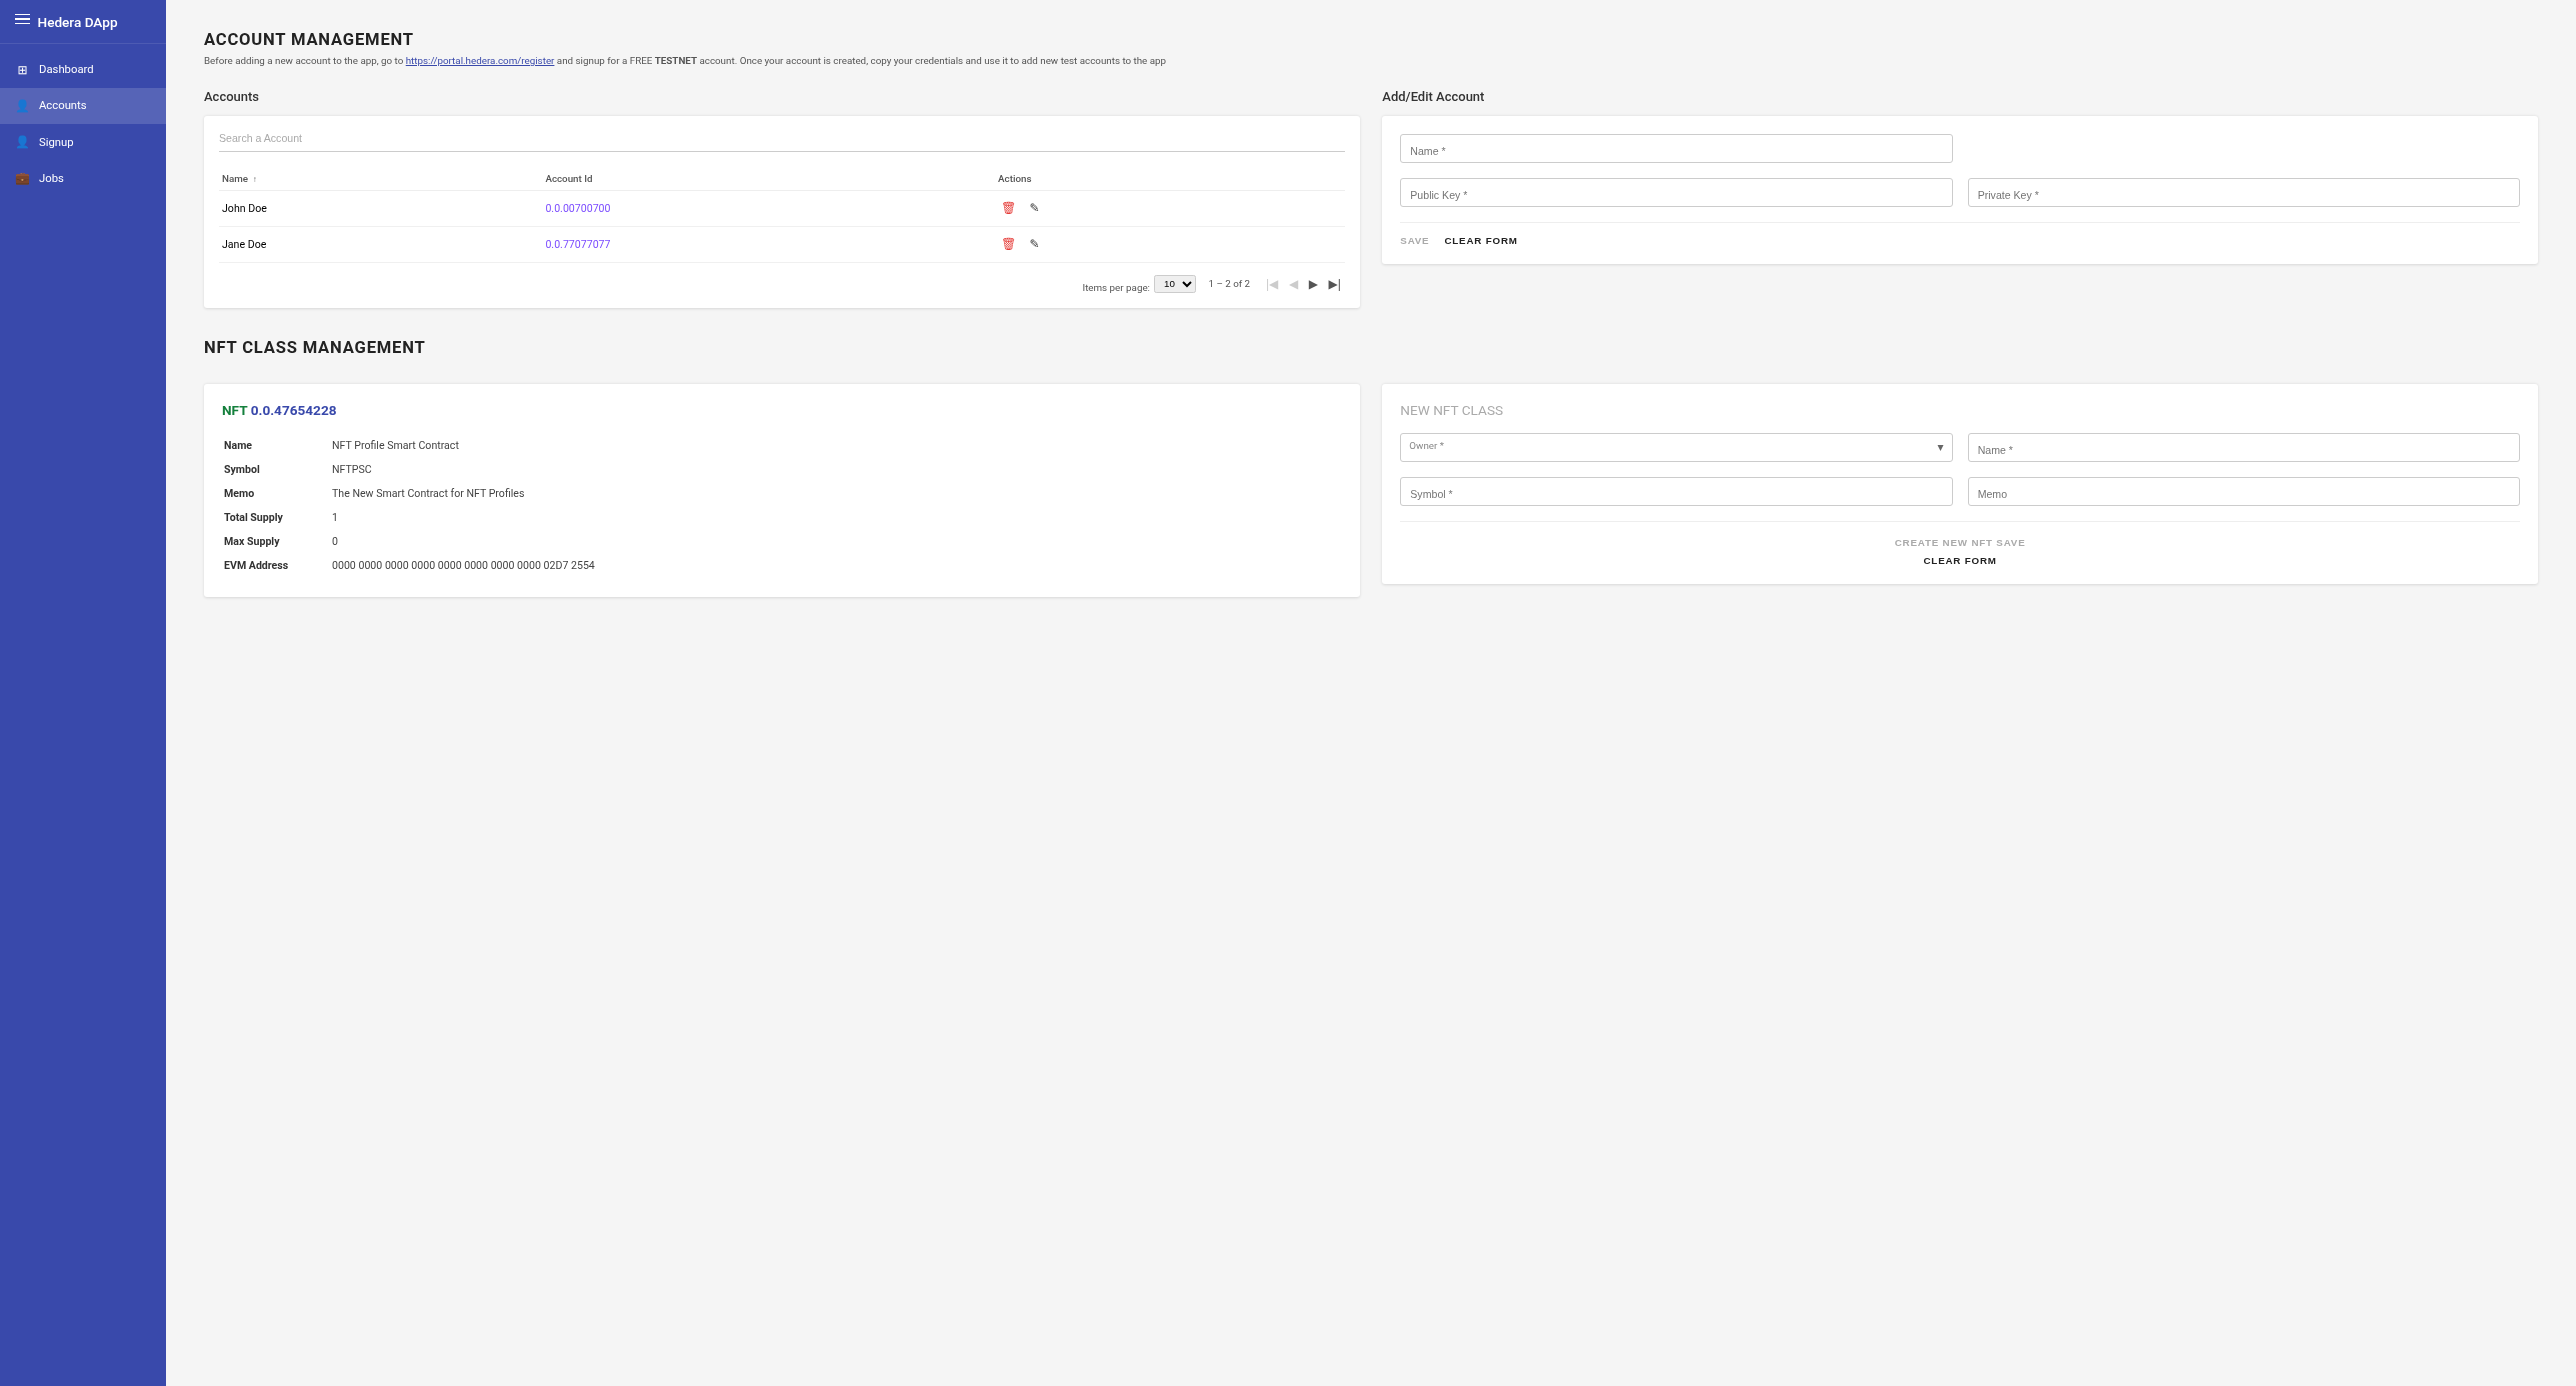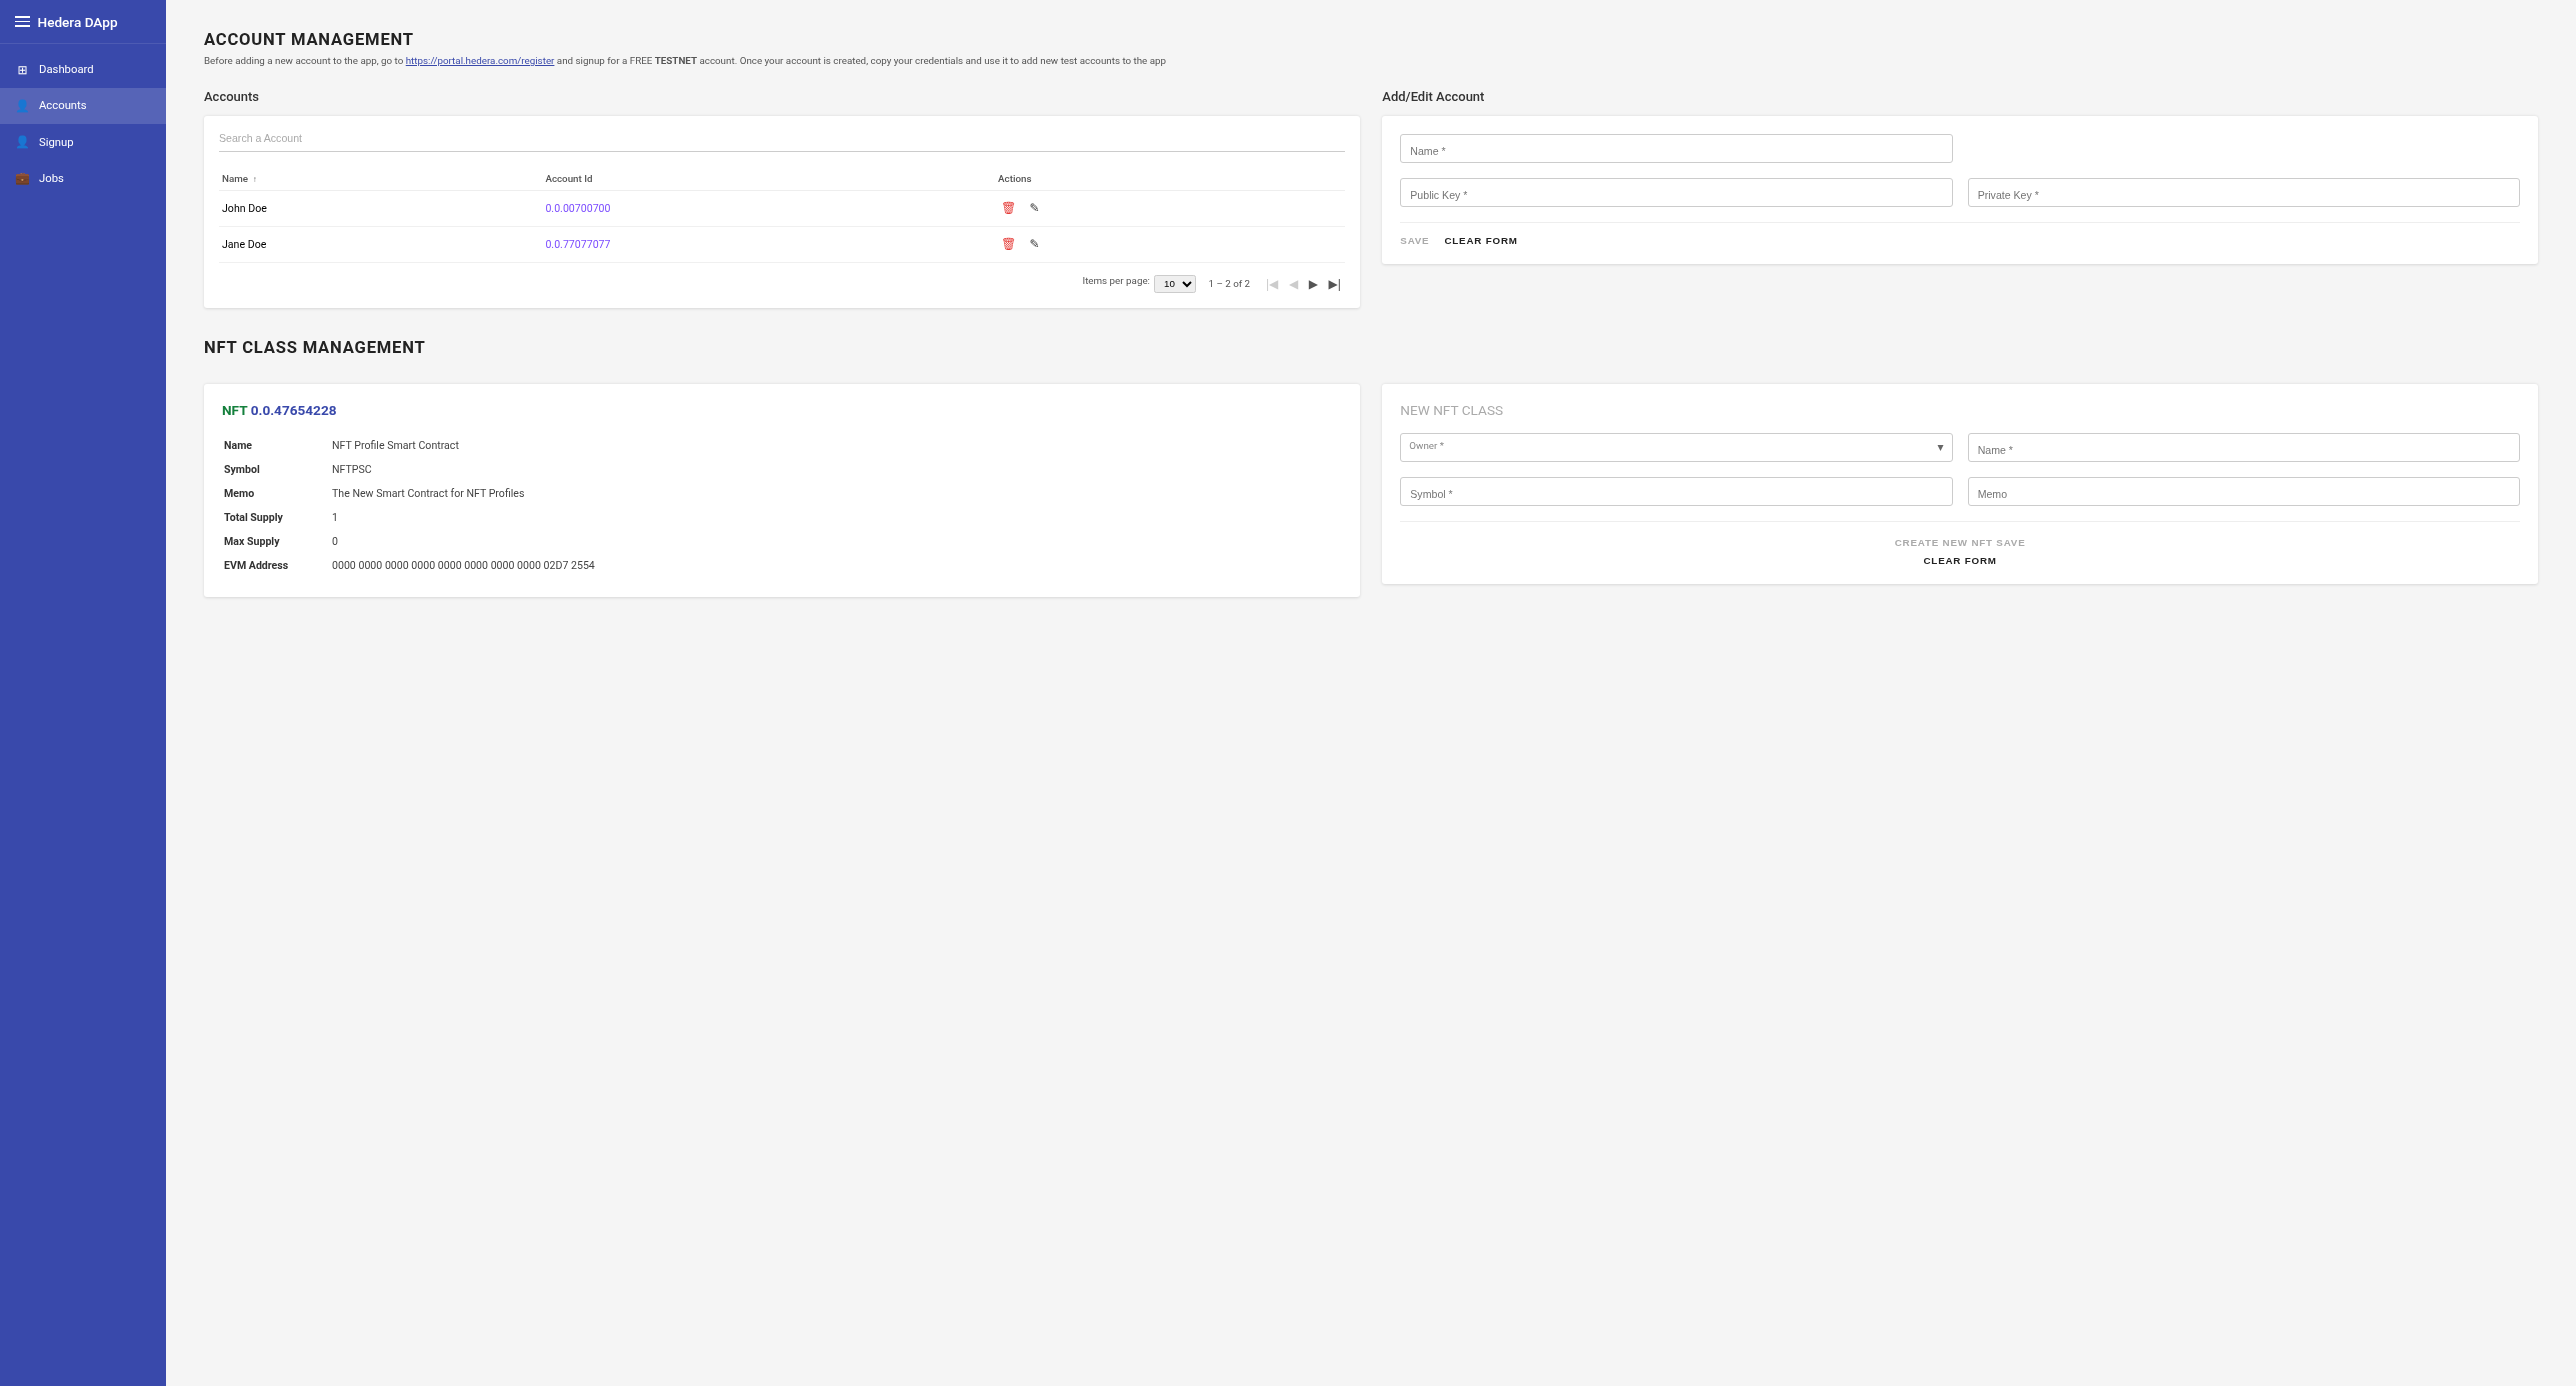--- a/index.html
+++ b/index.html
@@ -12,21 +12,20 @@
       color: white;
       display: flex;
       flex-direction: column;
       flex-shrink: 0;
     }
     .sidebar-header {
       padding: 13.6px 15px;
       font-size: 13.6px;
       font-weight: 500;
       display: flex;
-      align-items: center;
       gap: 7.5px;
       background: #3949AB;
       border-bottom: 0.8px solid rgba(255,255,255,0.1);
     }
     .sidebar-header .menu-icon {
       display: flex;
       flex-direction: column;
       gap: 3px;
       cursor: pointer;
     }
@@ -170,21 +169,21 @@
       display: flex;
       align-items: center;
       justify-content: flex-end;
       margin-top: 12px;
       font-size: 9.8px;
       color: #555;
       gap: 12px;
     }
     .items-per-page {
       display: flex;
-      align-items: flex-start;
+      align-items: flex-end;
       gap: 4.5px;
     }
     .items-per-page select {
       border: 0.8px solid #ccc;
       border-radius: 2.3px;
       padding: 1.5px 4.5px;
       font-size: 9.8px;
     }
     .pagination-controls {
       display: flex;

